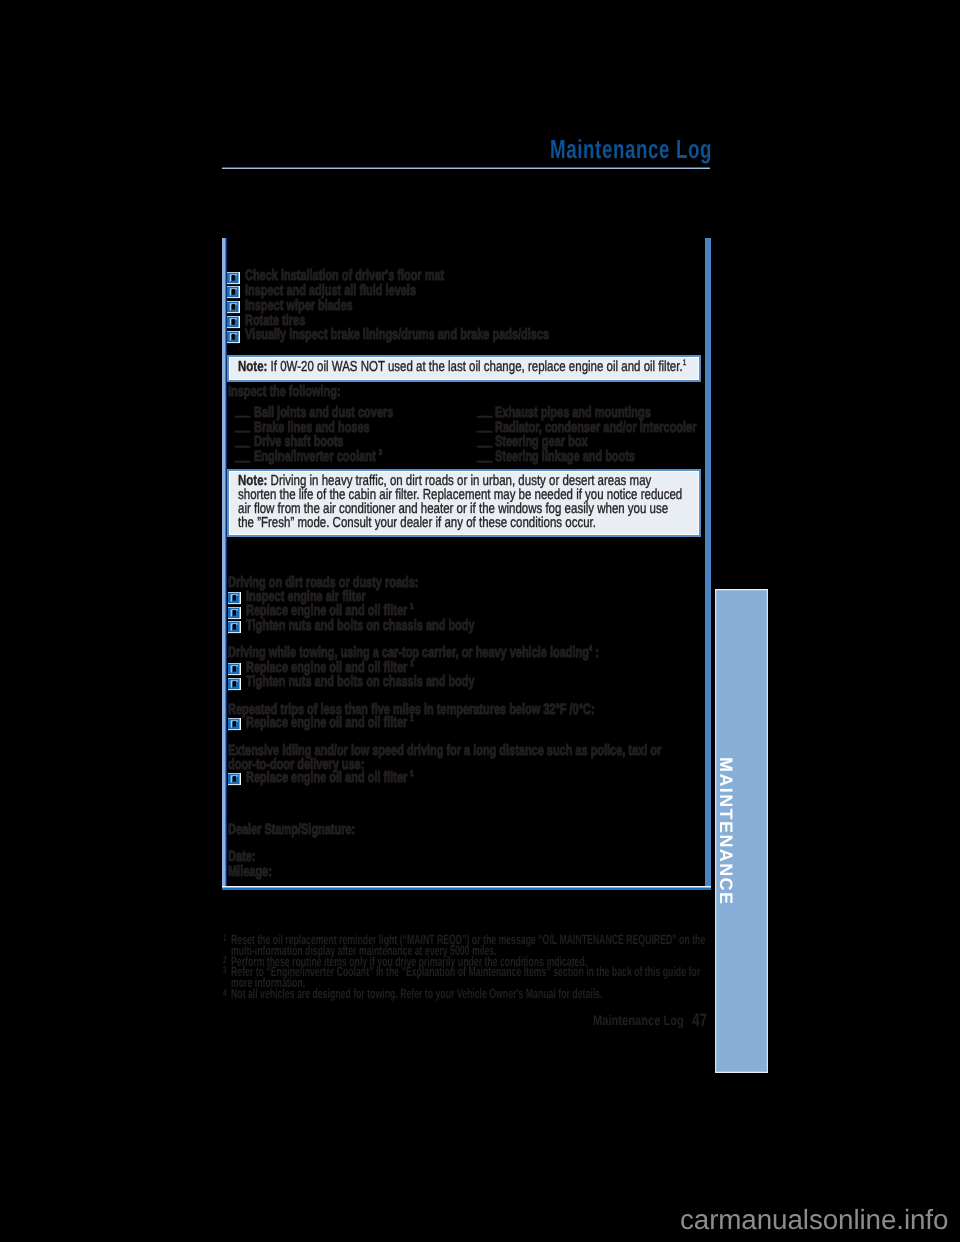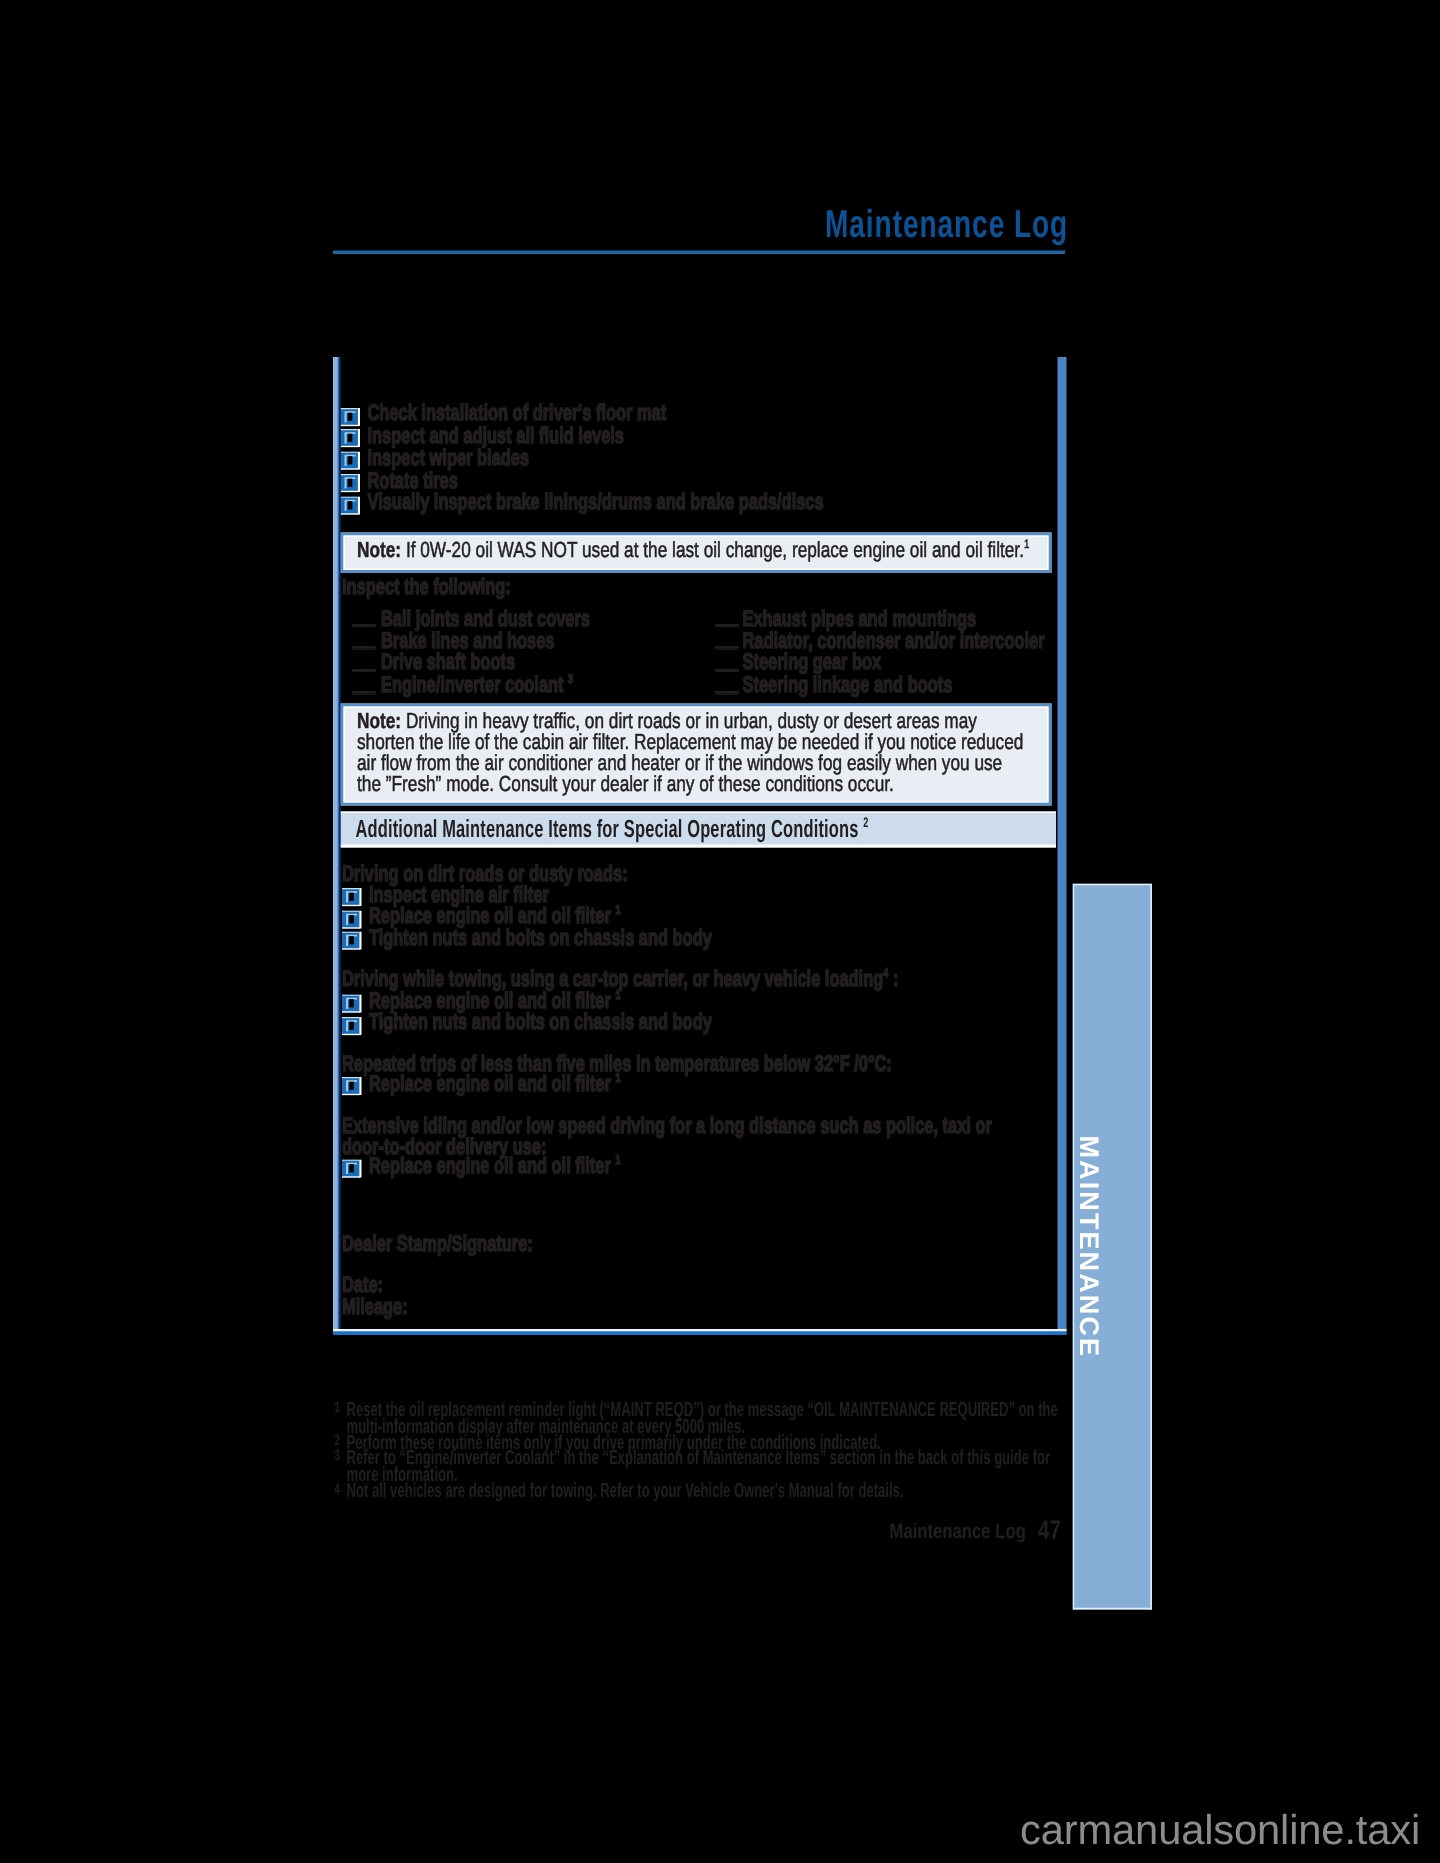--- a/index.html
+++ b/index.html
@@ -178,23 +178,20 @@
       <div class="t t11" style="left:273px;top:211.29999999999995px;">Steering linkage and boots</div>
       <div class="note" style="left:5px;top:231px;width:474px;height:68px">
         <div class="note-in"></div>
         <div>
           <div class="note-txt" style="left:9px;top:2.6px"><b>Note:</b> Driving in heavy traffic, on dirt roads or in urban, dusty or desert areas may</div>
           <div class="note-txt" style="left:9px;top:16.8px">shorten the life of the cabin air filter. Replacement may be needed if you notice reduced</div>
           <div class="note-txt" style="left:9px;top:31px">air flow from the air conditioner and heater or if the windows fog easily when you use</div>
           <div class="note-txt" style="left:9px;top:45.199999999999996px">the ”Fresh” mode. Consult your dealer if any of these conditions occur.</div>
         </div>
       </div>
-      <div class="addl" style="left:5px;top:303px;width:477px;height:24px">
-        <span>Additional Maintenance Items for Special Operating Conditions <sup>2</sup></span>
-      </div>
       <div class="t t11" style="left:6px;top:336.9px;">Driving on dirt roads or dusty roads:</div>
       <div class="chkbox" style="left:6px;top:354px">
         <svg width="14" height="13" viewBox="0 0 14 13">
           <rect x="0" y="0" width="12.3" height="12" fill="#1a6cb5"></rect>
           <rect x="0" y="0" width="11.4" height="0.8" fill="#cfe0f2"></rect>
           <rect x="11.6" y="0" width="1.4" height="12" fill="#ffffff"></rect>
           <rect x="0" y="11.2" width="12" height="0.9" fill="#ffffff"></rect>
           <path d="M2.7 2.2 H10.0 V3.4 H4.0 V9.6 H2.7 Z" fill="#a7c9e8"></path>
           <rect x="4.8" y="3.1" width="3.1" height="5.5" fill="#000000"></rect>
         </svg>
@@ -296,13 +293,13 @@
       <div class="fn-num" style="left:1.2px;top:57.00000000000002px">4</div>
       <div class="fn" style="left:8.6px;top:57.40000000000002px;width:736.8421052631579px;white-space:normal">Not all vehicles are designed for towing. Refer to your Vehicle Owner's Manual for details.</div>
     </div>
   </div>
 
 <div class="footer">
   <span class="lbl">Maintenance Log</span>
     <span class="pg">47</span>
 </div>
 
-<div class="wm">carmanualsonline.taxi</div>
+<div class="wm">carmanualsonline.info</div>
 
 </body></html>

